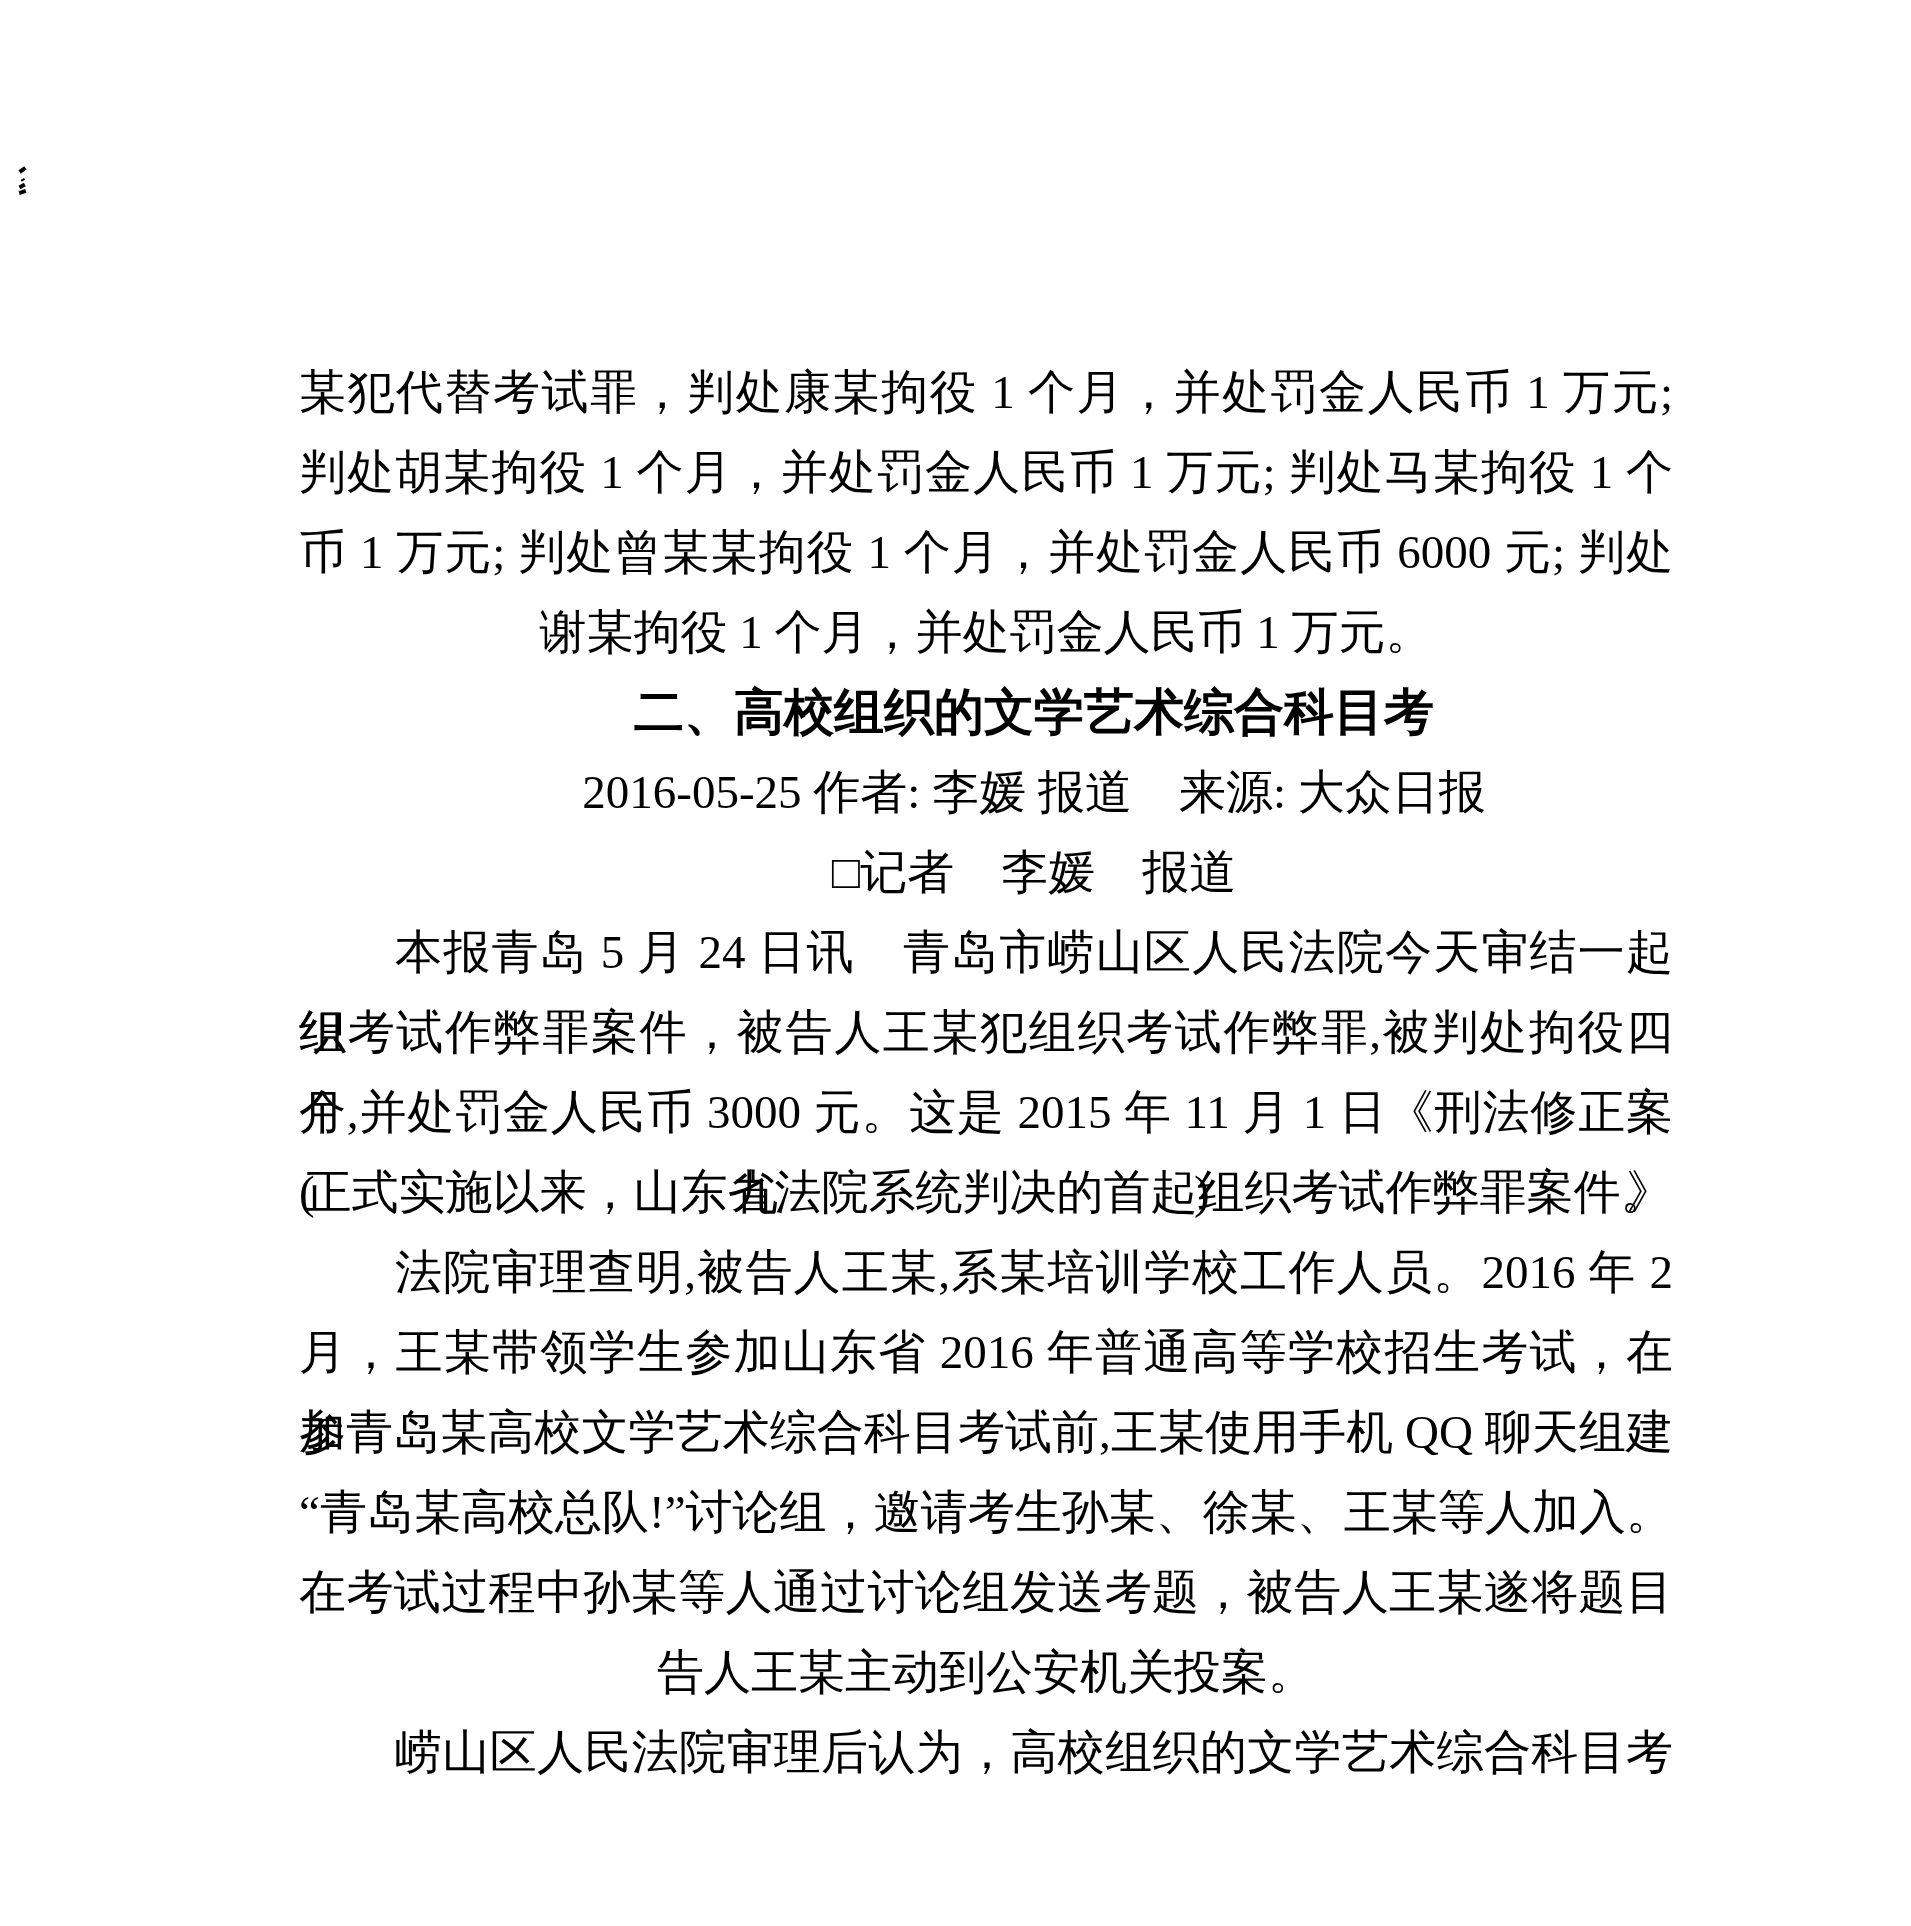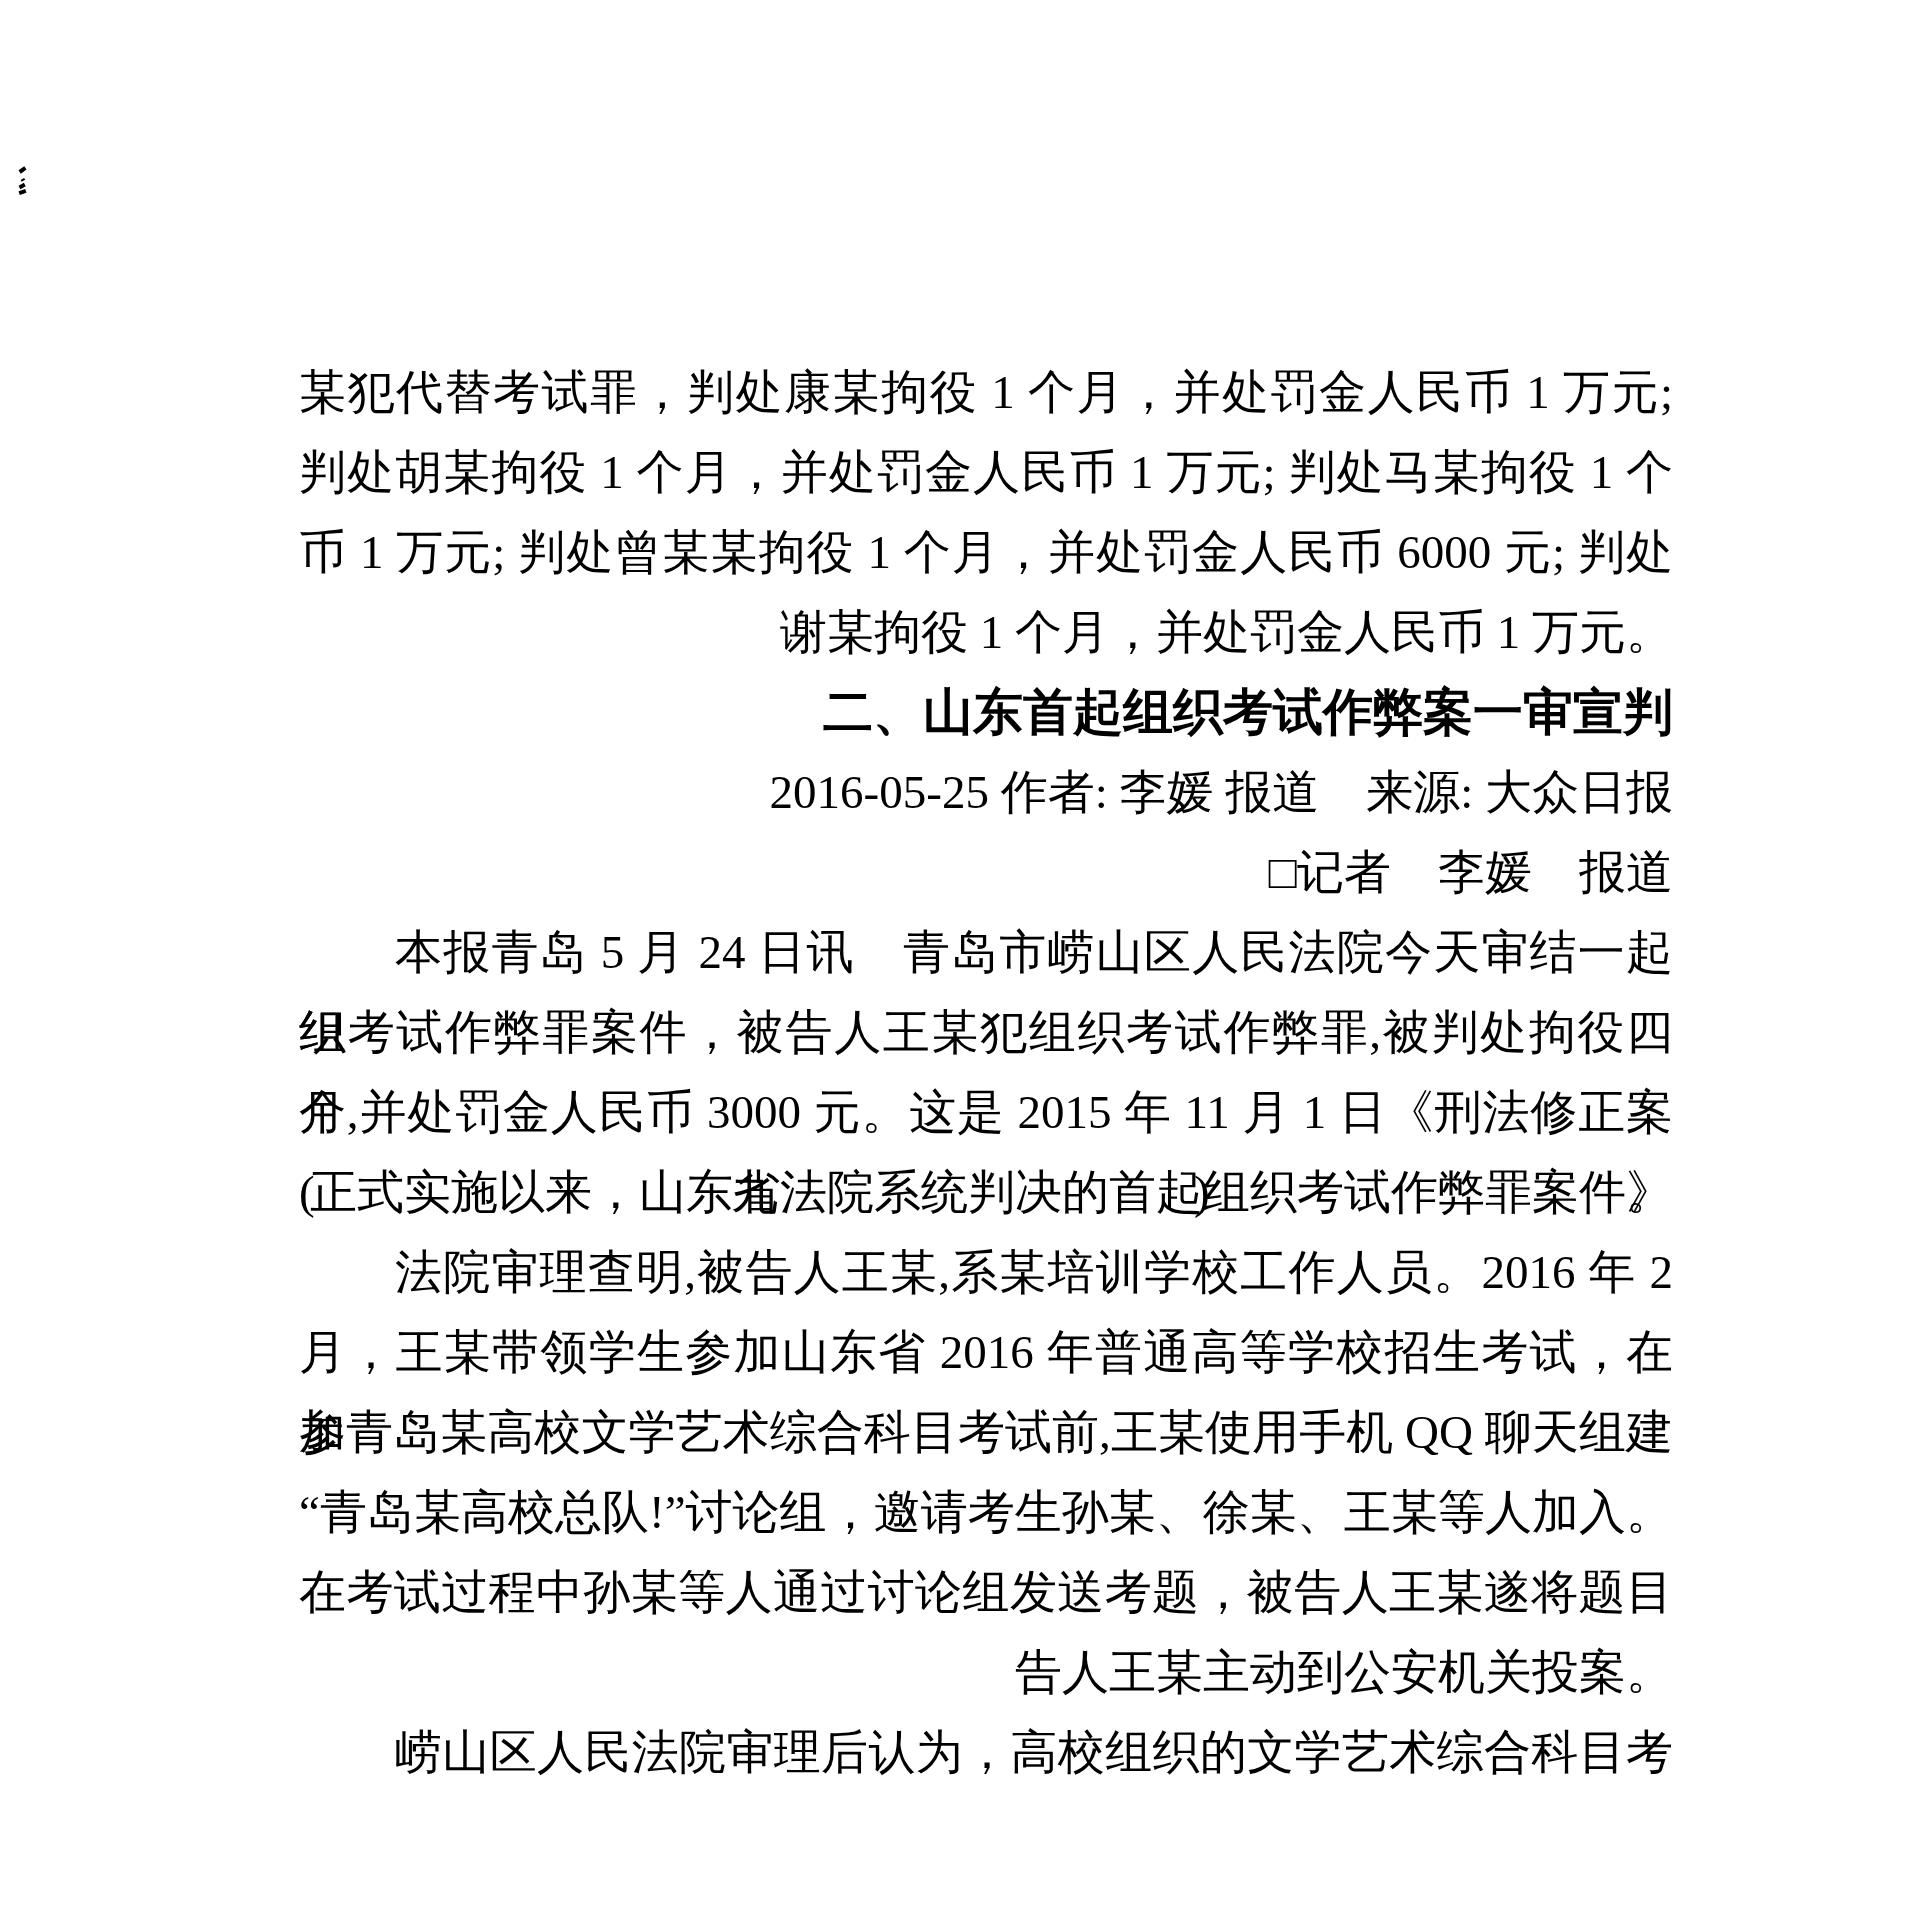--- a/index.html
+++ b/index.html
@@ -19,21 +19,21 @@
   .textblock {
     position: absolute;
     left: 299px;
     top: 352px;
     width: 1374px;
   }
   .line {
     font-size: 47px;
     line-height: 80px;
     height: 80px;
-    text-align: right;
+    text-align: center;
   }
   .line.fill {
     text-align: justify;
     text-align-last: justify;
   }
   .line.indent {
     text-indent: 96px;
   }
   .line.heading {
     font-weight: bold;
@@ -56,21 +56,21 @@
   <span class="smudge m1"></span>
   <span class="smudge m2"></span>
   <span class="smudge m3"></span>
   <span class="smudge m4"></span>
 
   <div class="textblock">
       <div class="line fill">某犯代替考试罪，判处康某拘役 1 个月，并处罚金人民币 1 万元;</div>
       <div class="line fill">判处胡某拘役 1 个月，并处罚金人民币 1 万元; 判处马某拘役 1 个</div>
       <div class="line fill">币 1 万元; 判处曾某某拘役 1 个月，并处罚金人民币 6000 元; 判处</div>
       <div class="line">谢某拘役 1 个月，并处罚金人民币 1 万元。</div>
-      <div class="line heading indent">二、山东首起组织考试作弊案一审宣判</div>
+      <div class="line heading indent">二、高校组织的文学艺术综合科目考</div>
       <div class="line indent">2016-05-25 作者: 李媛 报道　来源: 大众日报</div>
       <div class="line indent">□记者　李媛　报道</div>
       <div class="line indent fill">本报青岛 5 月 24 日讯　青岛市崂山区人民法院今天审结一起组</div>
       <div class="line fill">织考试作弊罪案件，被告人王某犯组织考试作弊罪,被判处拘役四个</div>
       <div class="line fill">月,并处罚金人民币 3000 元。这是 2015 年 11 月 1 日《刑法修正案(九)》</div>
       <div class="line">正式实施以来，山东省法院系统判决的首起组织考试作弊罪案件。</div>
       <div class="line indent fill">法院审理查明,被告人王某,系某培训学校工作人员。2016 年 2</div>
       <div class="line fill">月，王某带领学生参加山东省 2016 年普通高等学校招生考试，在参</div>
       <div class="line fill">加青岛某高校文学艺术综合科目考试前,王某使用手机 QQ 聊天组建</div>
       <div class="line fill">“青岛某高校总队!”讨论组，邀请考生孙某、徐某、王某等人加入。</div>

